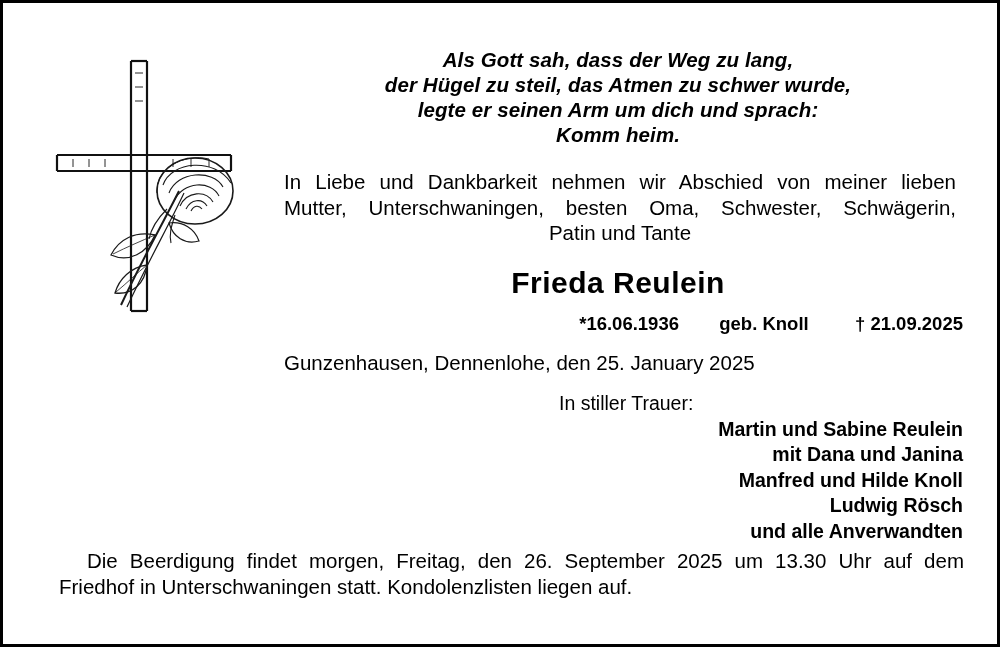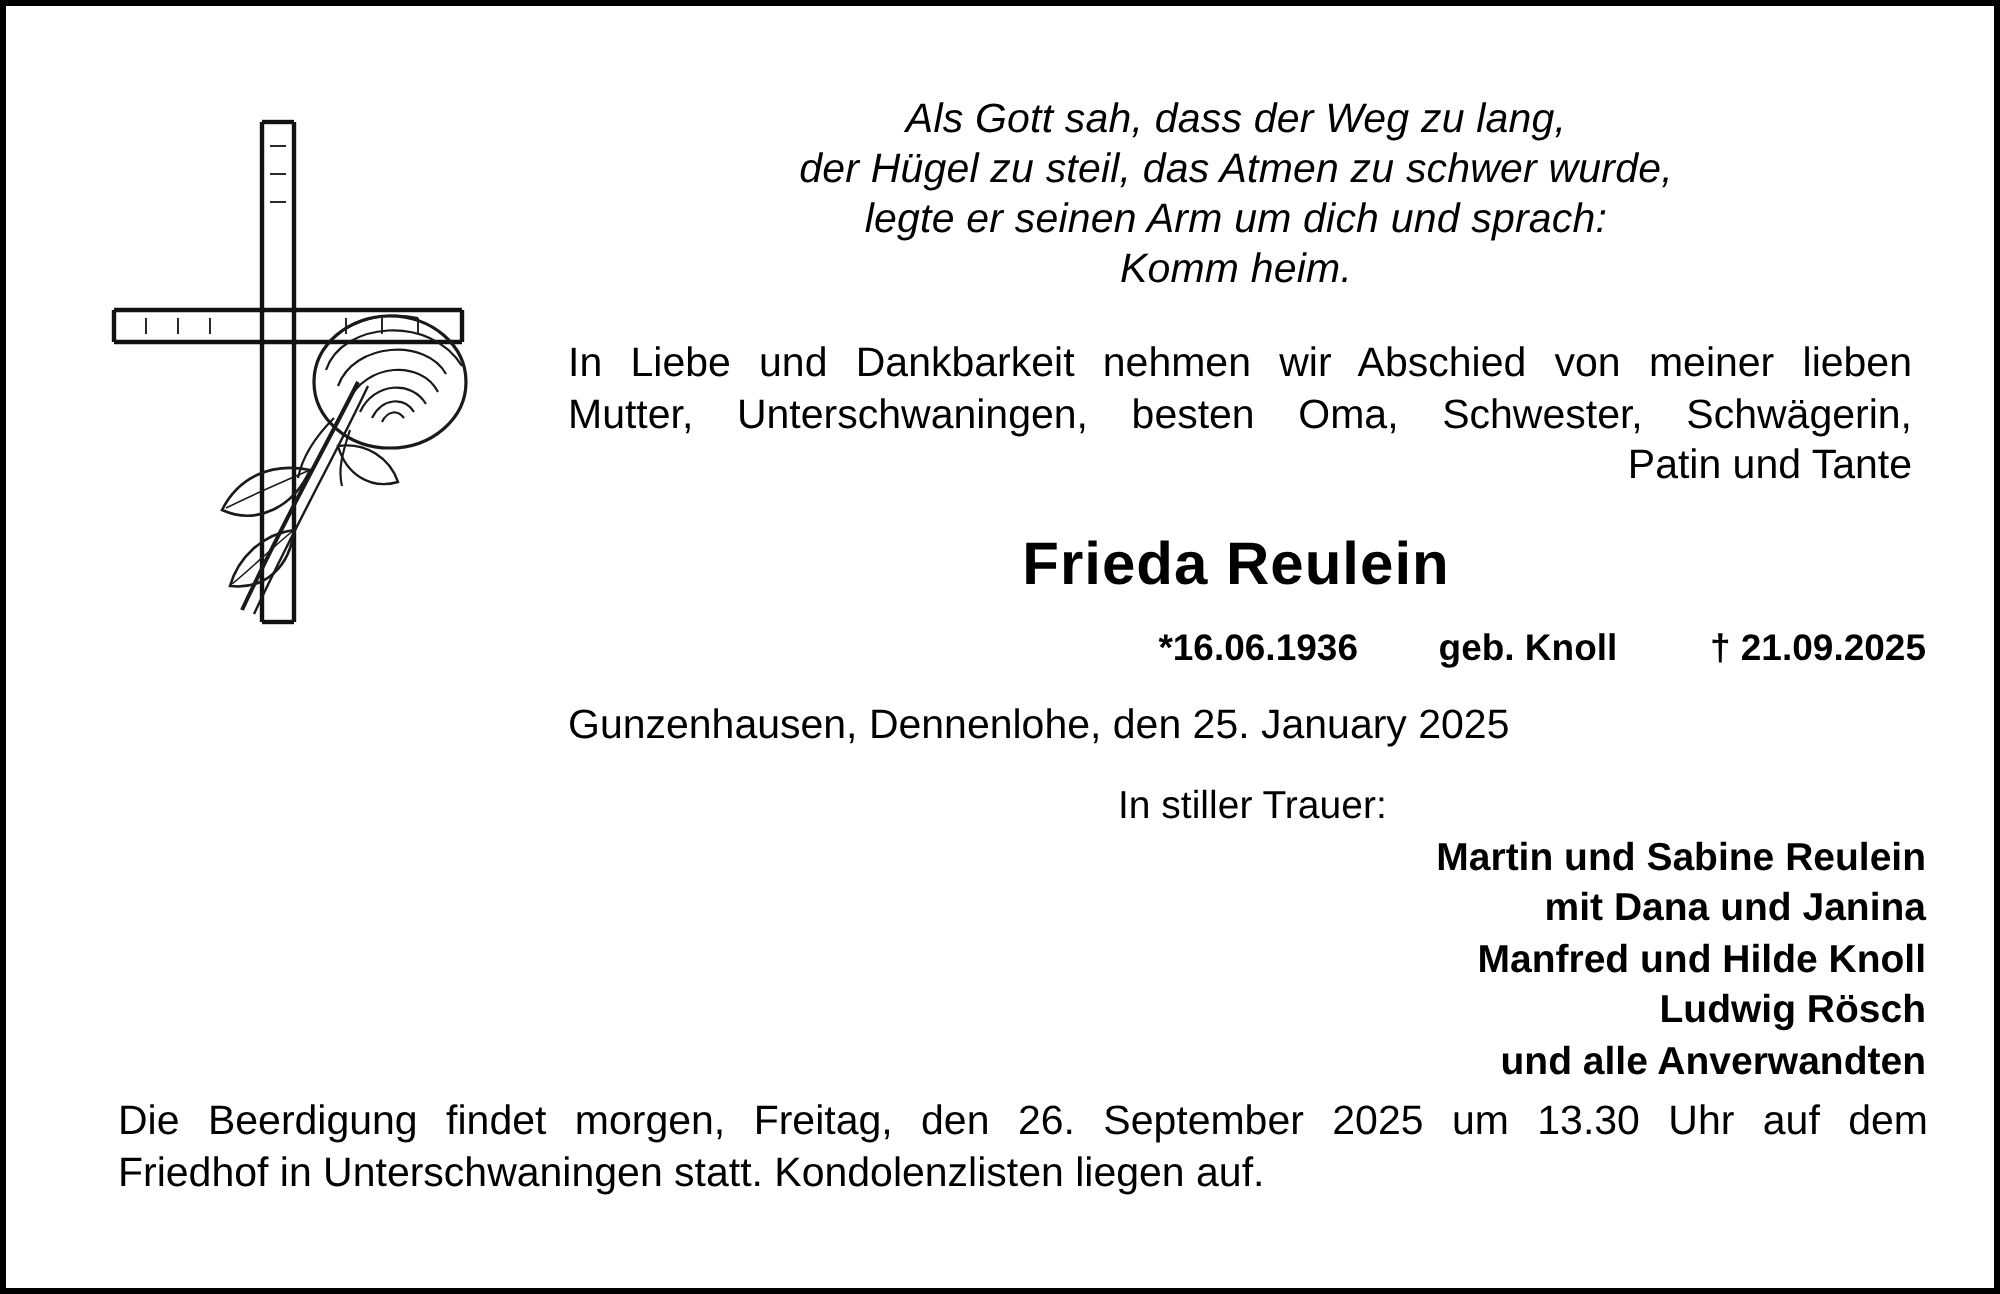--- a/index.html
+++ b/index.html
@@ -39,39 +39,39 @@
   }
 
   
   .verse {
     position: absolute;
     left: 270px;
     top: 44px;
     width: 690px;
     text-align: center;
     font-style: italic;
-    font-weight: normal;
+    font-weight: bold;
     font-size: 20.5px;
     line-height: 25px;
     letter-spacing: 0.1px;
   }
   .verse div { white-space: nowrap; }
 
   .intro {
     position: absolute;
     left: 281px;
     top: 166px;
     width: 672px;
     font-size: 20.5px;
     line-height: 25.5px;
     text-align: left;
   }
   .intro .l1 { text-align: justify; text-align-last: justify; }
   .intro .l2 { text-align: justify; text-align-last: justify; }
-  .intro .l3 { text-align: right; }
+  .intro .l3 { text-align: center; }
 
   .name {
     position: absolute;
     left: 270px;
     top: 254px;
     width: 690px;
     text-align: center;
     font-size: 30px;
     font-weight: bold;
     letter-spacing: 0.5px;
@@ -116,21 +116,21 @@
 
   .footer {
     position: absolute;
     left: 56px;
     top: 545px;
     width: 905px;
     font-size: 20.5px;
     line-height: 26px;
     text-align: left;
   }
-  .footer .f1 { text-align: justify; text-align-last: justify; }
+  .footer .f1 { text-align: justify; text-align-last: justify; margin-left: 28px; }
   .footer .f2 { text-align: left; }
 </style>
 </head>
 <body>
 
 <div class="notice">
   <div class="inner">
 
     <div class="emblem">
       <svg width="230" height="300" viewBox="0 0 230 300">

